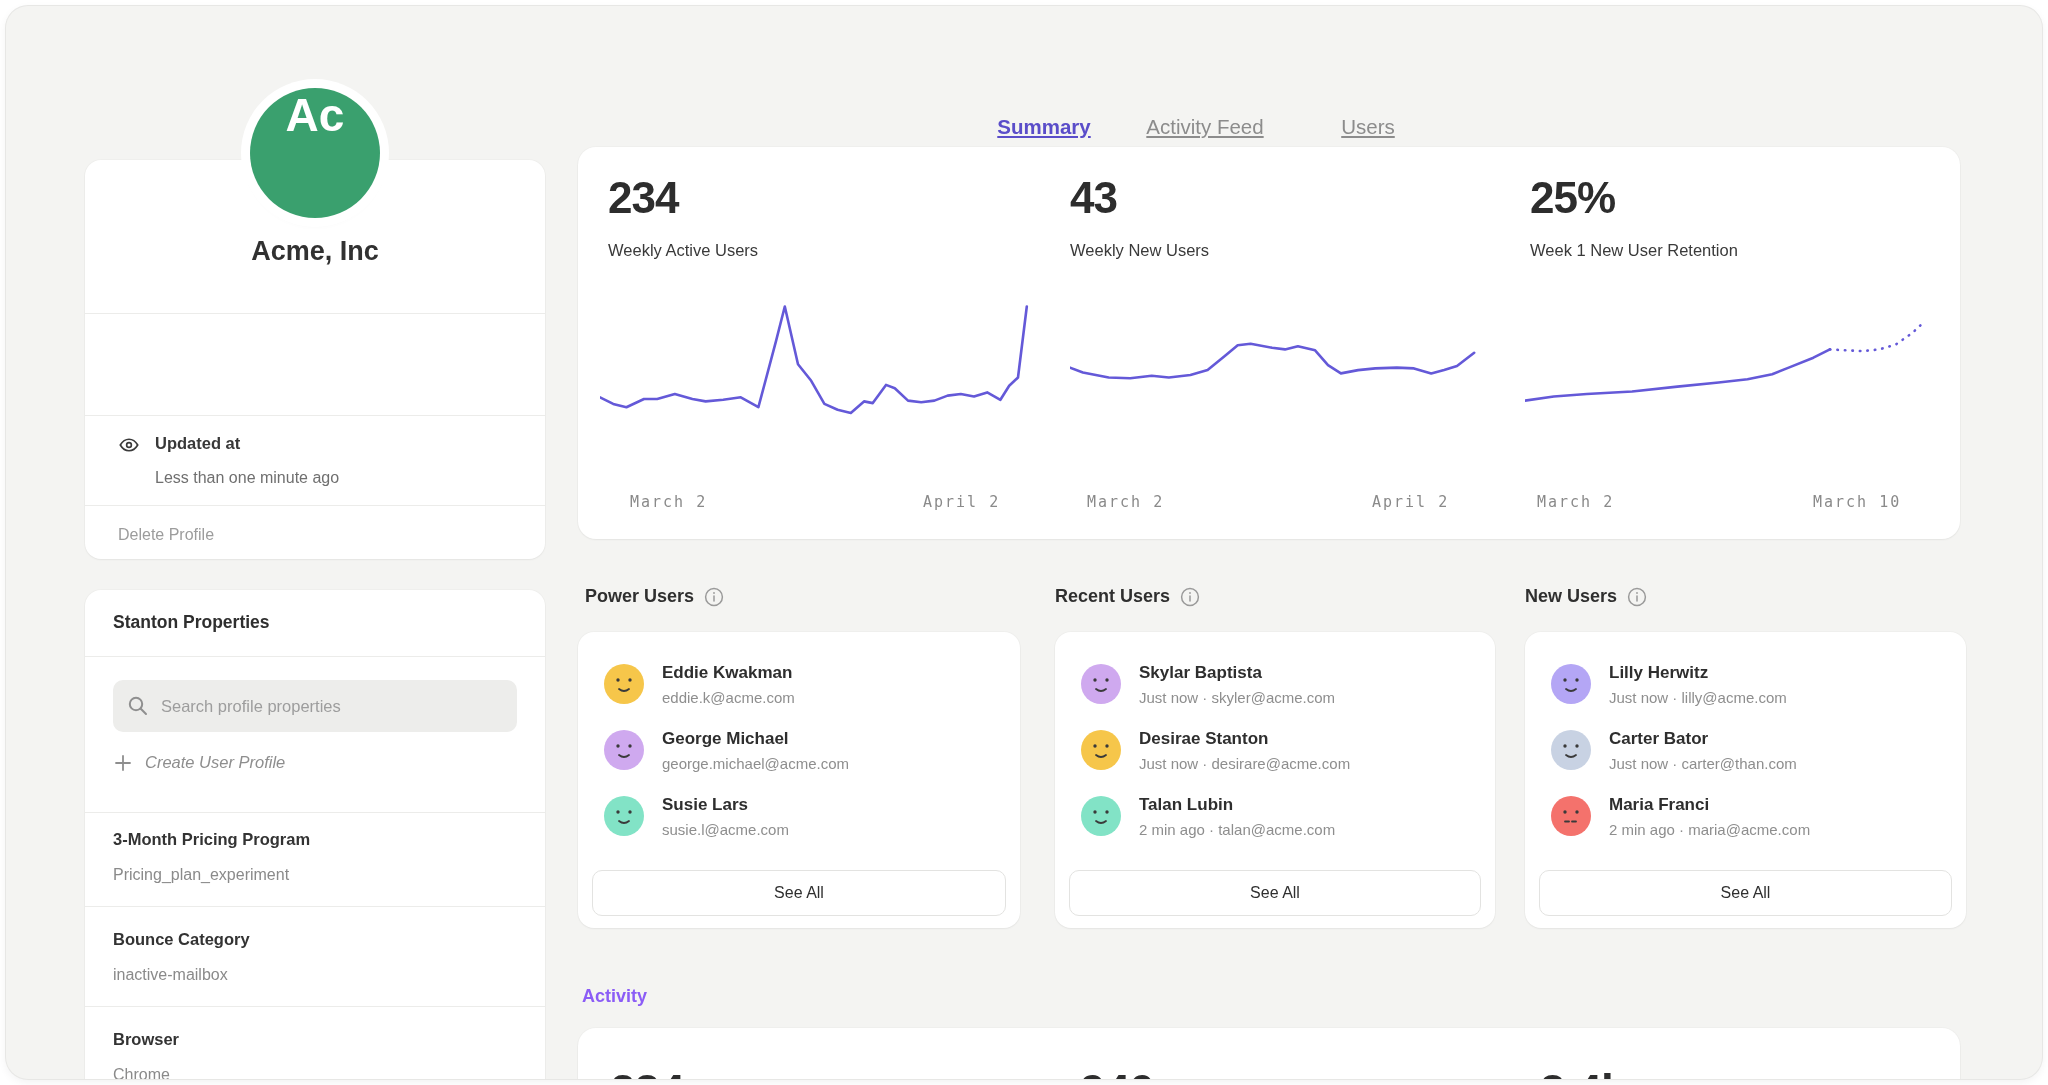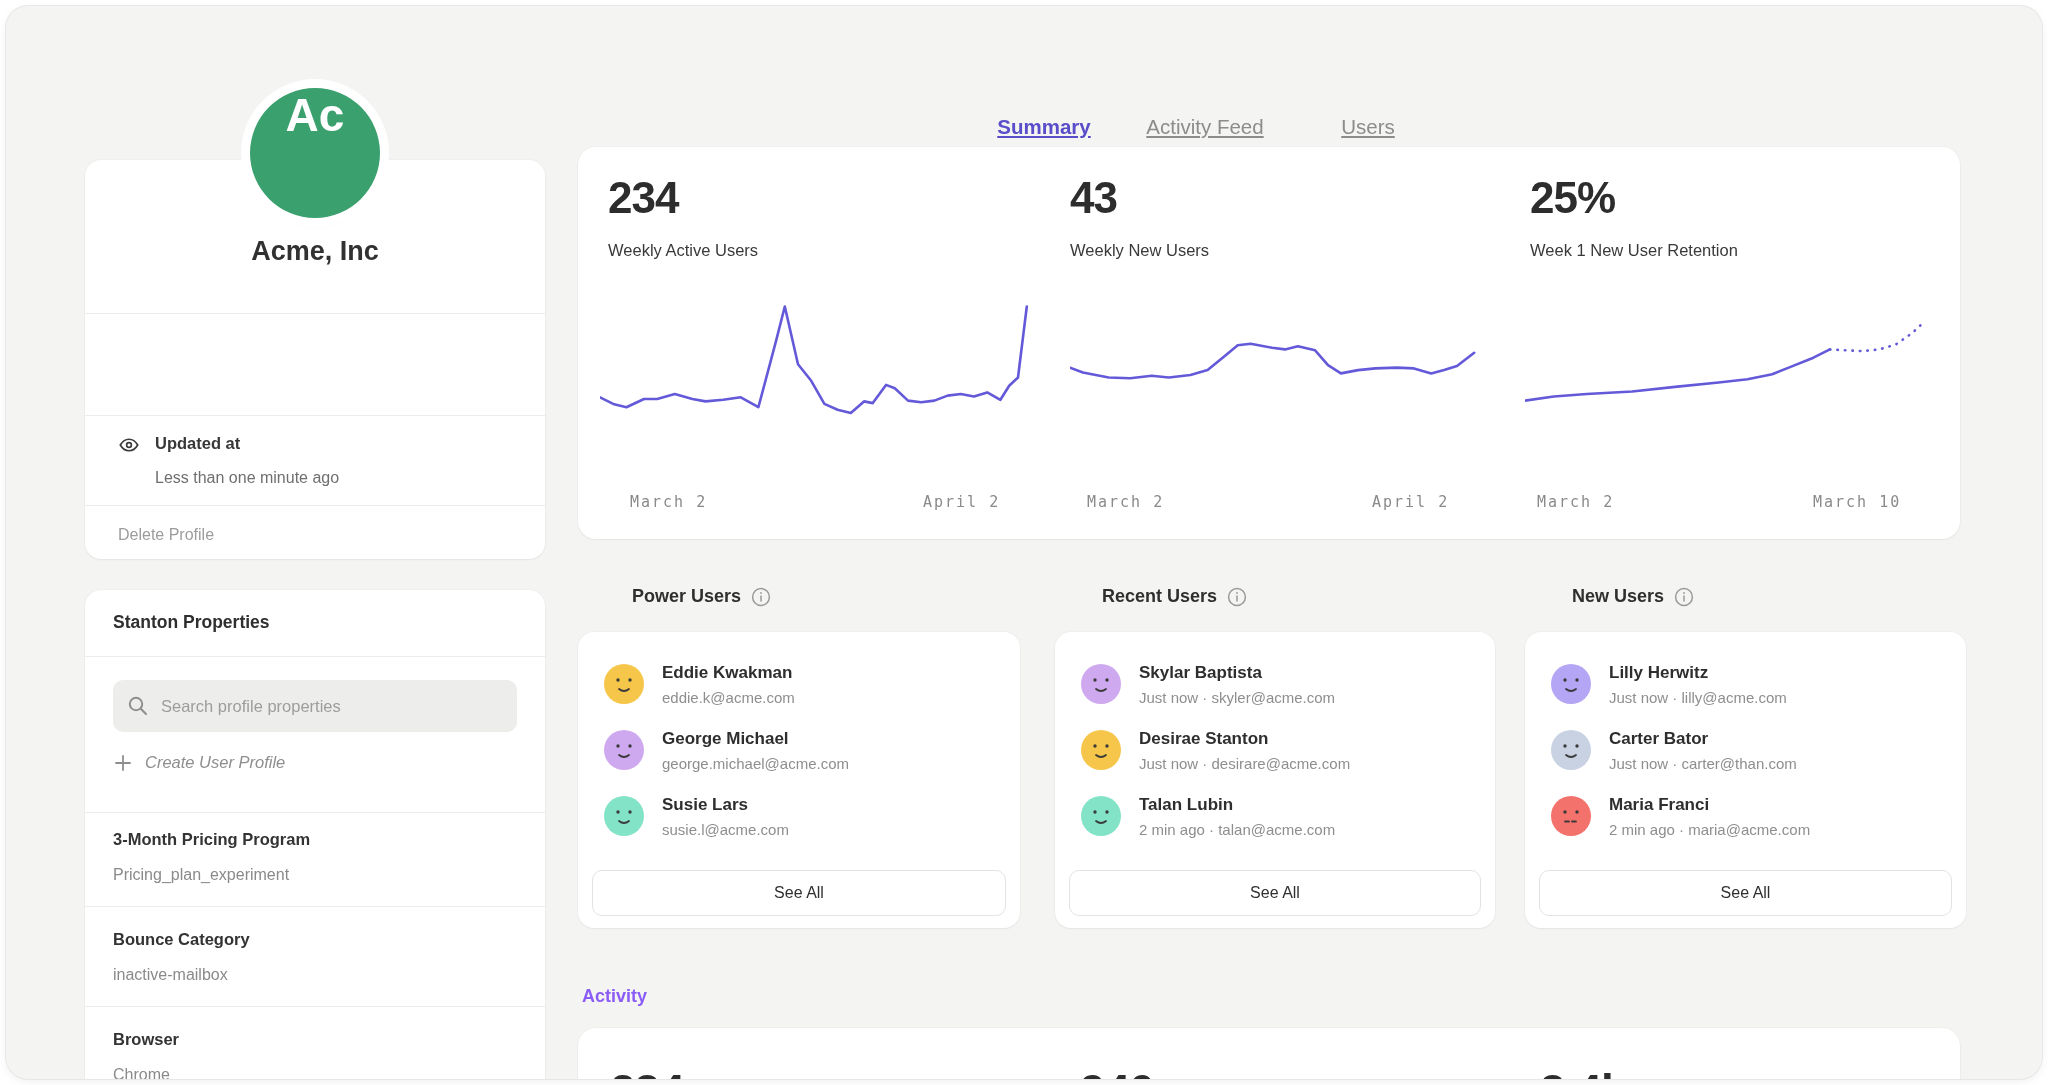--- a/index.html
+++ b/index.html
@@ -51,21 +51,21 @@
   .tab-underline { position:absolute; left:1016px; top:143px; width:46px; height:4.5px; border-radius:3px; }
 
   
   .overview-card { left:572px; top:141px; width:1382px; height:392px; border-radius:18px; }
   .stat-value { position:absolute; top:26px; font-size:44px; font-weight:700; color:#2d2d2d; letter-spacing:-1px; }
   .stat-label { position:absolute; top:94px; font-size:16.5px; color:#3a3a3a; }
   .chart { position:absolute; top:148px; }
   .tick { position:absolute; top:330px; font-family:"DejaVu Sans Mono", monospace; font-size:15px; letter-spacing:2px; color:#8a8a8a;margin-top:16px; }
 
   
-  .list-header { position:absolute; top:580px; display:flex; align-items:center; gap:10px; font-size:18px; font-weight:700; color:#2f2f2f;margin-left:47px; }
+  .list-header { position:absolute; top:580px; display:flex; align-items:center; gap:10px; font-size:18px; font-weight:700; color:#2f2f2f; }
   .info-glyph { width:20px; height:20px; color:#9a9a9a; cursor:pointer; }
   .list-card { top:626px; height:296px; }
   .user-row { position:absolute; left:26px; right:26px; height:56px; cursor:pointer; }
   .avatar-sm { position:absolute; left:0; top:4px; width:40px; height:40px; border-radius:50%; }
   .user-name { position:absolute; left:58px; top:3px; font-size:17px; font-weight:700; color:#2e2e2e; }
   .user-detail { position:absolute; left:58px; top:29px; font-size:15px; color:#8e8e8e; }
   .see-all-btn {
     position:absolute; left:14px; right:14px; top:238px; height:46px;
     border:1px solid #e3e3e1; border-radius:10px; background:#fff;
     font-size:16px; color:#2f2f2f; font-family:"Liberation Sans", sans-serif;

